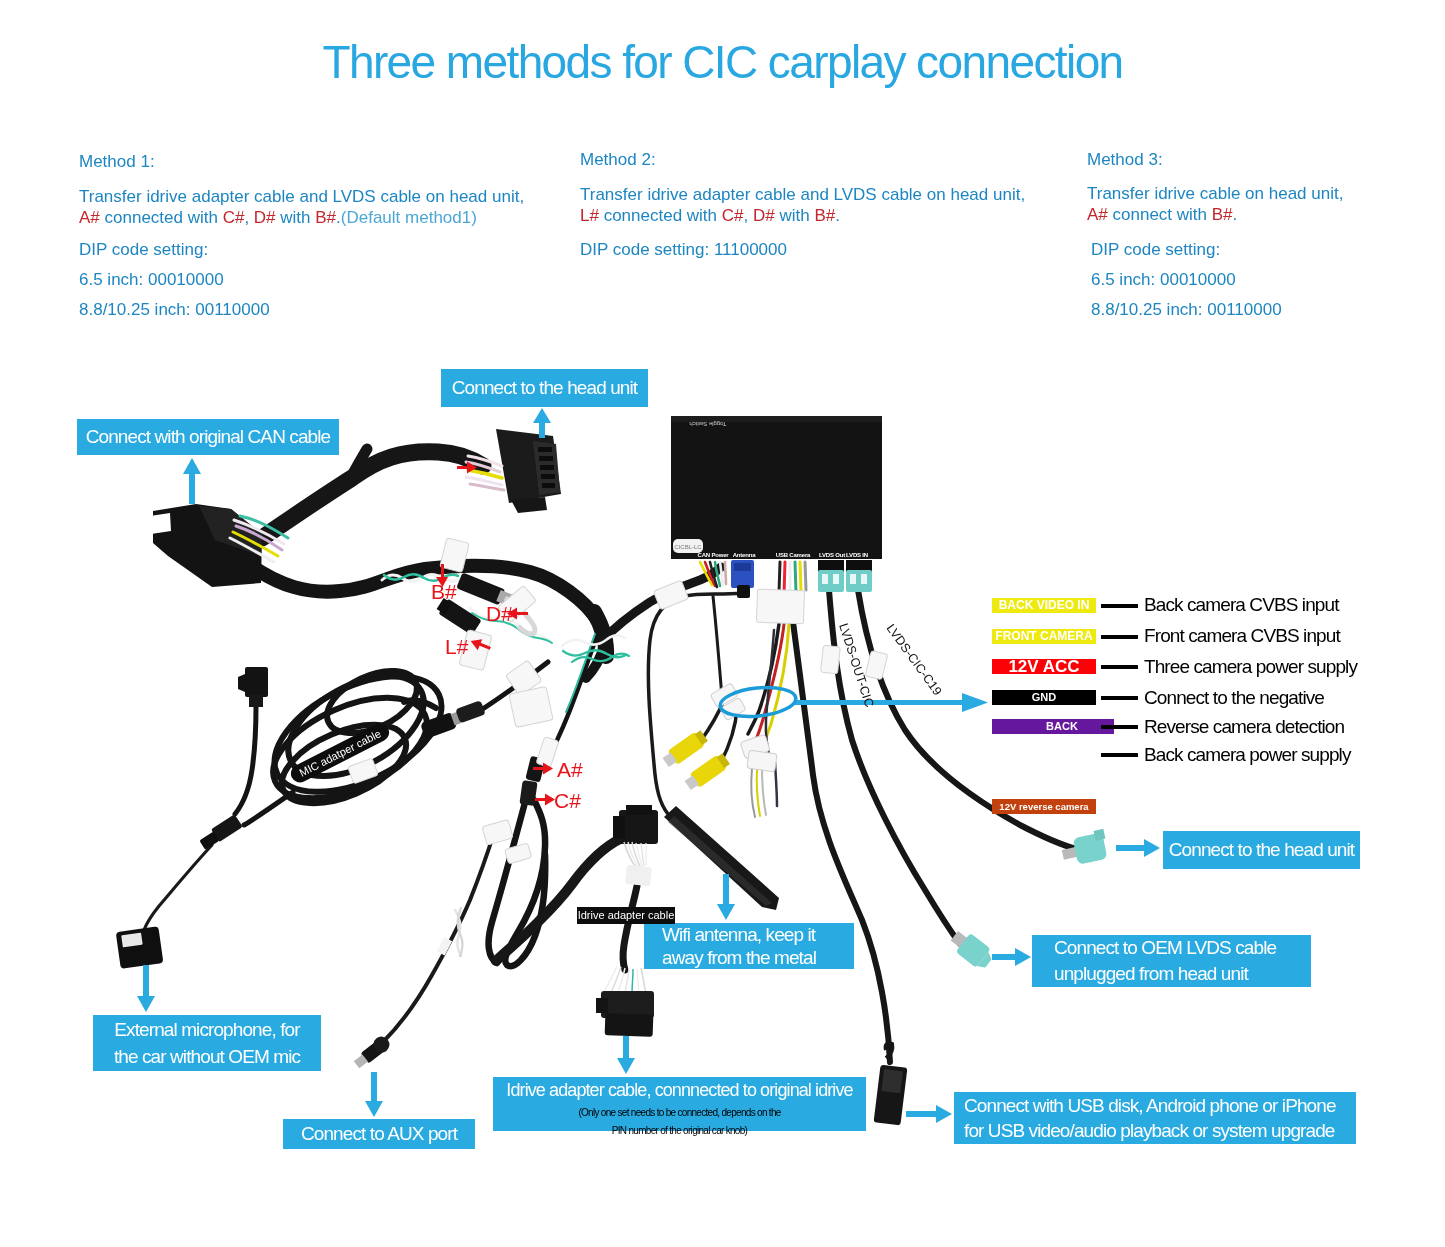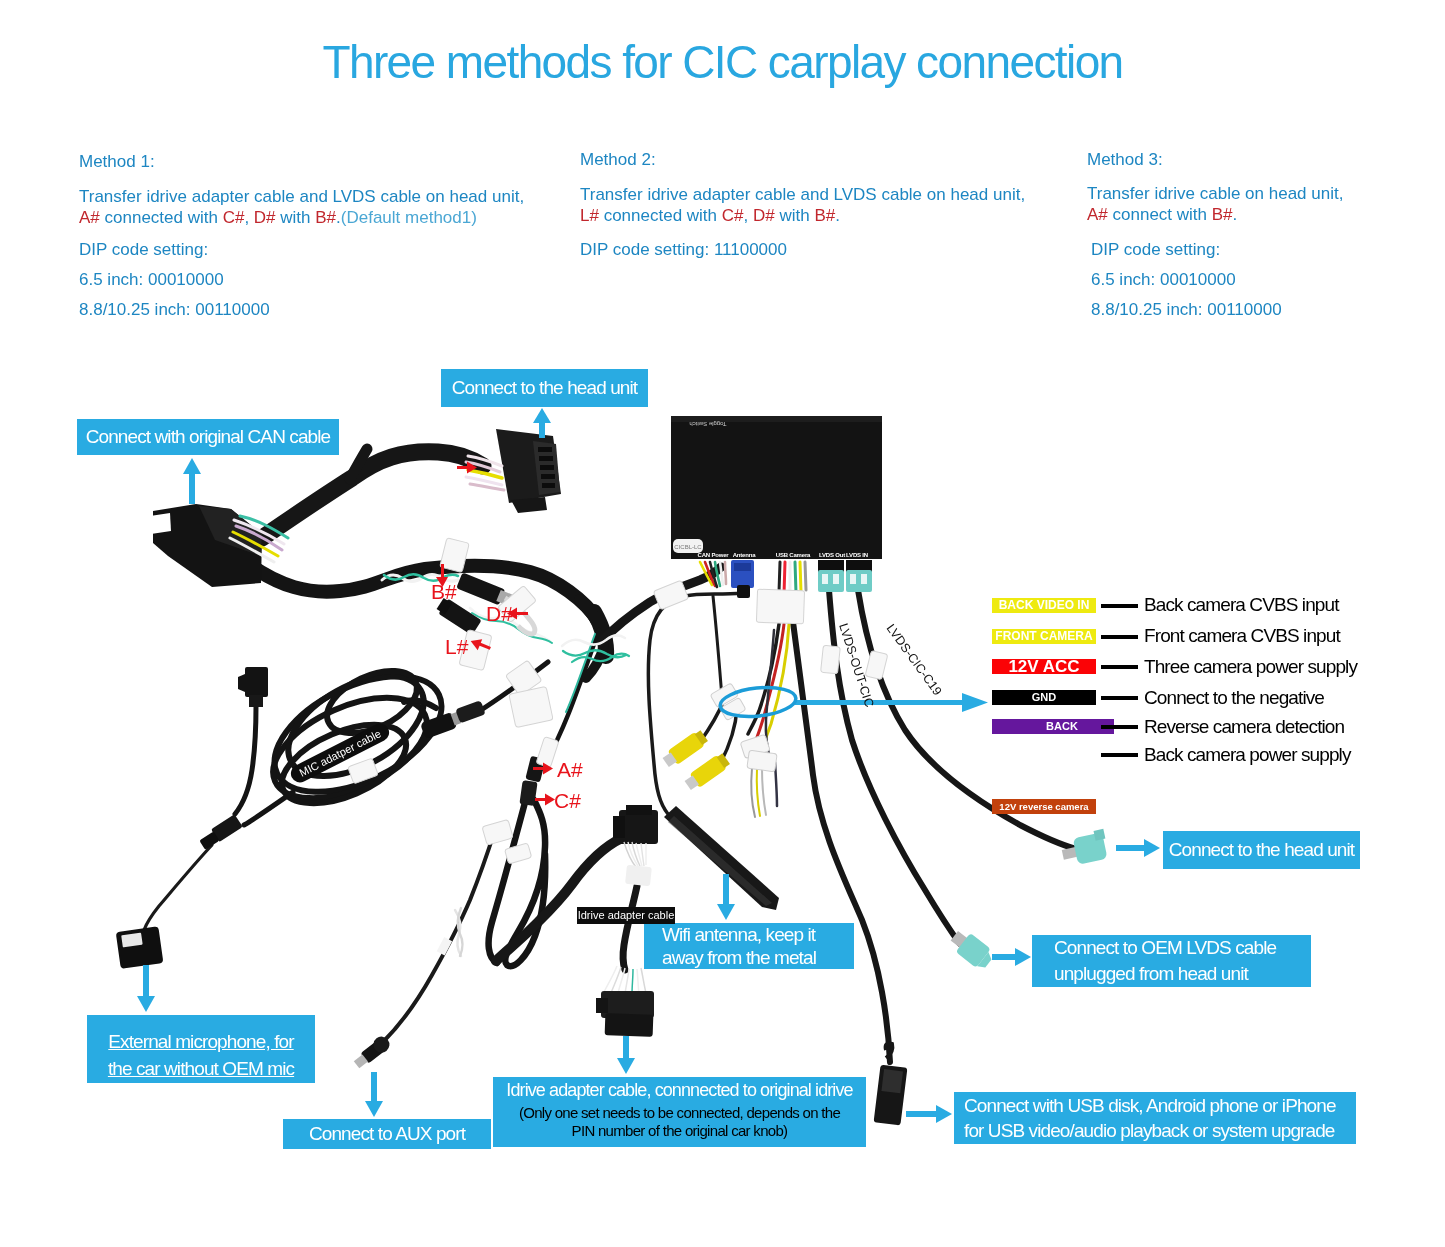--- a/index.html
+++ b/index.html
@@ -360,26 +360,26 @@
 
 <div class="t mb" style="left:1087px;top:150px;">Method 3:</div>
 <div class="t mb" style="left:1087px;top:184px;">Transfer idrive cable on head unit,</div>
 <div class="t mb" style="left:1087px;top:205px;"><span class="rd">A#</span> connect with <span class="rd">B#</span>.</div>
 <div class="t mb" style="left:1091px;top:240px;">DIP code setting:</div>
 <div class="t mb" style="left:1091px;top:270px;">6.5 inch: 00010000</div>
 <div class="t mb" style="left:1091px;top:300px;">8.8/10.25 inch: 00110000</div>
 
 <div class="box" style="left:441px;top:369px;width:207px;height:38px;line-height:38px;text-align:center;">Connect to the head unit</div>
 <div class="box" style="left:77px;top:419px;width:262px;height:36px;line-height:36px;text-align:center;">Connect with original CAN cable</div>
-<div class="box" style="left:87px;top:1015px;width:228px;height:55px;line-height:27px;padding-top:13px;text-align:center;text-decoration:underline;">External microphone, for<br>the car without OEM mic</div>
-<div class="box" style="left:283px;top:1119px;width:208px;height:30px;line-height:30px;text-align:center;">Connect to AUX port</div>
+<div class="box" style="left:93px;top:1015px;width:228px;height:55px;line-height:27px;padding-top:1px;text-align:center;">External microphone, for<br>the car without OEM mic</div>
+<div class="box" style="left:283px;top:1119px;width:192px;height:30px;line-height:30px;text-align:center;">Connect to AUX port</div>
 <div class="box" style="left:644px;top:923px;width:192px;height:46px;line-height:23px;padding-left:18px;">Wifi antenna, keep it<br>away from the metal</div>
-<div class="box" style="left:493px;top:1077px;width:373px;height:70px;text-align:center;">
+<div class="box" style="left:493px;top:1077px;width:373px;height:54px;text-align:center;">
       <div style="font-size:18px;margin-top:3px;">Idrive adapter cable, connnected to original idrive</div>
-      <div style="font-size:15px;letter-spacing:-0.7px;color:#000;margin-top:3px;line-height:18px;">(Only one set needs to be connected, depends on the<br>PIN number of the original car knob)</div>
+      <div style="font-size:10px;letter-spacing:-0.7px;color:#000;margin-top:3px;line-height:18px;">(Only one set needs to be connected, depends on the<br>PIN number of the original car knob)</div>
     </div>
 <div class="box" style="left:954px;top:1092px;width:392px;height:51px;line-height:25px;padding-left:10px;padding-top:1px;">Connect with USB disk, Android phone or iPhone<br>for USB video/audio playback or system upgrade</div>
 <div class="box" style="left:1032px;top:935px;width:257px;height:52px;line-height:26px;padding-left:22px;">Connect to OEM LVDS cable<br>unplugged from head unit</div>
 <div class="box" style="left:1163px;top:831px;width:197px;height:38px;line-height:38px;text-align:center;">Connect to the head unit</div>
 
 <div class="t" style="left:577px;top:907px;width:98px;height:17px;background:#0d0d0d;color:#fff;font-size:11px;line-height:17px;text-align:center;">Idrive adapter cable</div>
 
 <div class="tag" style="left:992px;top:598px;background:#eeea10;">BACK VIDEO IN</div>
 <div class="tag" style="left:992px;top:629px;background:#eeea10;">FRONT CAMERA</div>
 <div class="tag" style="left:992px;top:659px;background:#fb0306;font-size:17px;">12V ACC</div>

